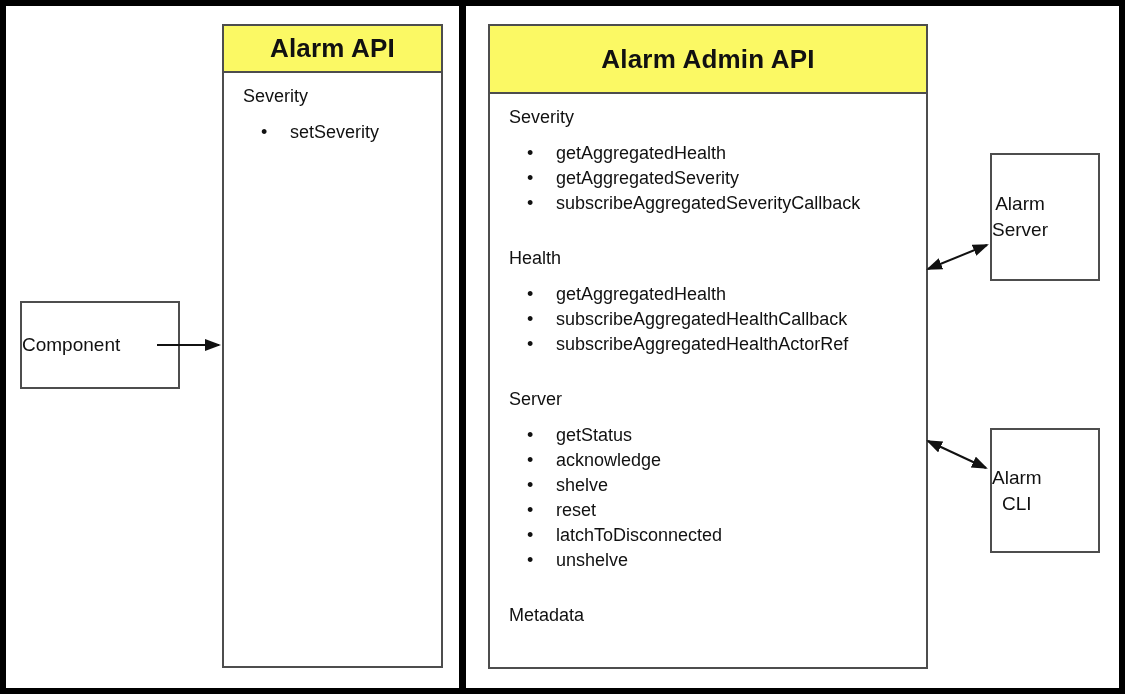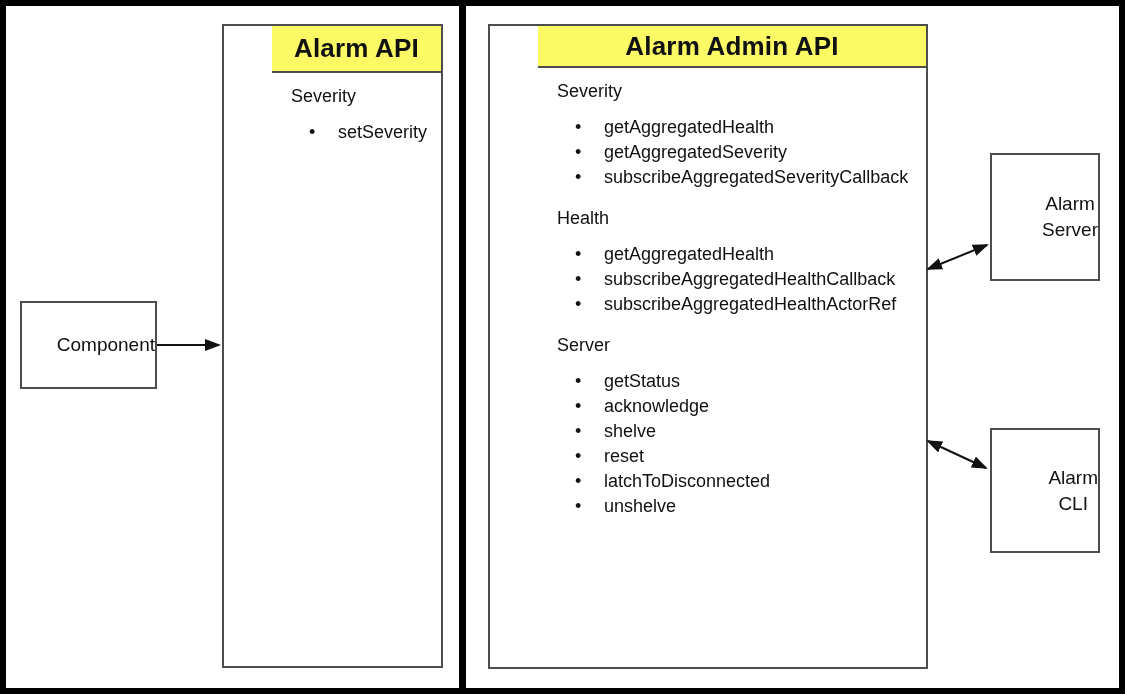--- a/index.html
+++ b/index.html
@@ -24,43 +24,42 @@
     top: 0;
     width: 7px;
     height: 682px;
     background: var(--frame, #000);
   }
   .api-box {
     position: absolute;
     box-sizing: border-box;
     border: 2px solid var(--boxline, #4d4d4d);
     background: #ffffff;
-    padding-left: 48px;
   }
   #alarm-api-box { left: 216px; top: 18px; width: 221px; height: 644px; }
   #alarm-admin-api-box { left: 482px; top: 18px; width: 440px; height: 645px; }
   .api-header {
     box-sizing: border-box;
     width: 100%;
     background: var(--yellow, #FBF964);
     border-bottom: 2px solid var(--boxline, #4d4d4d);
     display: flex;
     align-items: center;
     justify-content: center;
     font-weight: bold;
     font-size: 26px;
     letter-spacing: 0.2px;
   }
   #alarm-api-box .api-header { height: 47px; }
-  #alarm-admin-api-box .api-header { height: 42px; }
+  #alarm-admin-api-box .api-header { height: 68px; }
   .api-content { padding: 12px 10px 0 10px; font-size: 18px; }
   .section-label {
     padding-left: 9px;
     font-size: 18px;
-    margin-top: 17px;
+    margin-top: 31px;
     line-height: 22px;
   }
   .api-content .section-label:first-child { margin-top: 0; }
   ul.method-list {
     list-style: none;
     margin: 13px 0 0 0;
     padding: 0;
     line-height: 25px;
     font-size: 18px;
   }
@@ -76,27 +75,27 @@
     top: 0;
     font-size: 18px;
   }
   .node-box {
     position: absolute;
     box-sizing: border-box;
     border: 2px solid var(--boxline, #4d4d4d);
     background: #ffffff;
     display: flex;
     align-items: center;
-    justify-content: flex-end;
+    justify-content: flex-start;
     text-align: center;
     font-size: 19px;
     line-height: 26px;
     white-space: pre-line;
   }
-  #component-box { left: 14px; top: 295px; width: 137px; height: 88px; }
+  #component-box { left: 14px; top: 295px; width: 160px; height: 88px; }
   #alarm-server-box { left: 984px; top: 147px; width: 110px; height: 128px; }
   #alarm-cli-box { left: 984px; top: 422px; width: 110px; height: 125px; }
   #arrow-layer {
     position: absolute;
     left: 0; top: 0;
     width: 1113px;
     height: 682px;
     pointer-events: none;
   }
 </style>
@@ -138,20 +137,21 @@
         </ul>
         <div class="section-label">Server</div>
         <ul class="method-list">
           <li>getStatus</li>
           <li>acknowledge</li>
           <li>shelve</li>
           <li>reset</li>
           <li>latchToDisconnected</li>
           <li>unshelve</li>
         </ul>
+        <div class="section-label">Metadata</div>
       </div>
   </div>
 
   <div class="node-box" id="component-box">
     <span>Component</span>
   </div>
   <div class="node-box" id="alarm-server-box">
     <span>Alarm
 Server</span>
   </div>

